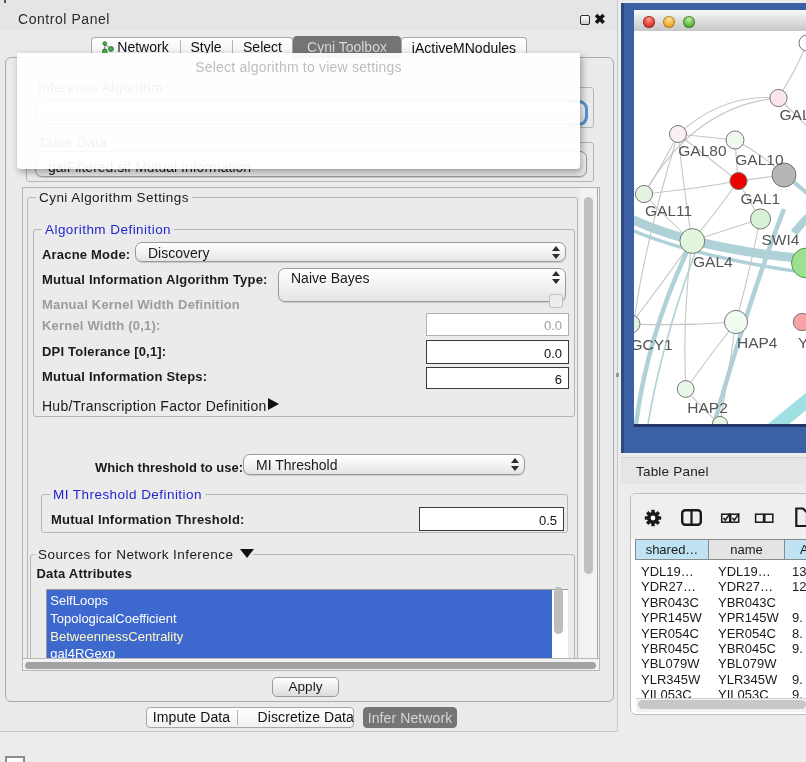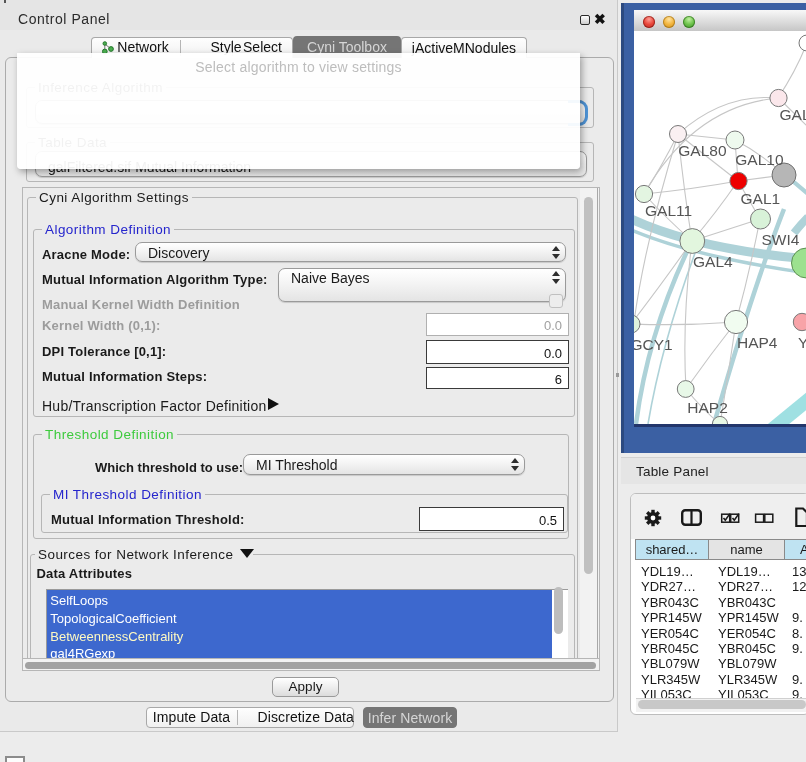--- a/index.html
+++ b/index.html
@@ -33,21 +33,21 @@
     <div style="position:absolute;left:0;top:0;width:202px;height:21px;border:1px solid #a8a8a8;border-bottom:none;border-radius:4px 4px 0 0;box-sizing:border-box;background:linear-gradient(#fefefe,#f0f0f0);"></div>
     <div style="position:absolute;left:89px;top:3px;width:1px;height:16px;background:#b5b5b5;"></div>
     <div style="position:absolute;left:141px;top:3px;width:1px;height:16px;background:#b5b5b5;"></div>
     <div style="position:absolute;left:0;top:2px;width:89px;text-align:center;font-size:14px;color:#111;"><svg width="12" height="14" viewBox="0 0 12 14" style="vertical-align:-3px;margin-right:3px;">
         <line x1="2.8" y1="3" x2="2.8" y2="10" stroke="#777" stroke-width="1"></line>
         <line x1="2.8" y1="3" x2="8.6" y2="7.5" stroke="#777" stroke-width="1"></line>
         <circle cx="2.8" cy="2.5" r="1.8" fill="#4caf50" stroke="#1c6e24" stroke-width="0.9"></circle>
         <circle cx="2.8" cy="10.5" r="2.4" fill="#4caf50" stroke="#1c6e24" stroke-width="0.9"></circle>
         <circle cx="9" cy="8" r="2.4" fill="#4caf50" stroke="#1c6e24" stroke-width="0.9"></circle>
       </svg>Network</div>
-    <div style="position:absolute;left:89px;top:2px;width:52px;text-align:center;font-size:14px;color:#111;padding-left:20px;">Style</div>
+    <div style="position:absolute;left:89px;top:2px;width:52px;text-align:center;font-size:14px;color:#111;">Style</div>
     <div style="position:absolute;left:141px;top:2px;width:61px;text-align:center;font-size:14px;color:#111;">Select</div>
     <div style="position:absolute;left:202px;top:-1px;width:108px;height:22px;background:#757575;border-radius:4px 4px 0 0;text-align:center;font-size:14px;color:#d6d6d6;padding-top:3px;box-sizing:border-box;">Cyni Toolbox</div>
     <div style="position:absolute;left:310px;top:0;width:126px;height:21px;border:1px solid #a8a8a8;border-bottom:none;border-radius:4px 4px 0 0;box-sizing:border-box;background:linear-gradient(#fefefe,#f0f0f0);text-align:center;font-size:14px;color:#111;padding-top:2px;">jActiveMNodules</div>
   </div>
 
 <div class="grp" style="left:26px;top:87px;width:568px;height:41px;">
     <span class="t">Inference Algorithm</span>
   </div>
 <div class="combo" style="left:35px;top:100px;width:551px;height:24px;"></div>
 <div class="abs" style="left:568px;top:100px;width:20px;height:26px;border:3.5px solid #4f94d6;border-left:none;border-radius:0 9px 9px 0;box-sizing:border-box;"></div>
@@ -87,23 +87,20 @@
   <div class="abs" style="left:526px;top:106px;width:13.5px;height:13.5px;border:1px solid #c0c0c0;border-radius:3px;background:#ededed;box-sizing:border-box;"></div>
   <div class="lbl" style="left:19px;top:130px;color:#9c9c9c;">Kernel Width (0,1):</div>
   <div class="fld" style="left:403px;top:125px;width:143px;height:23px;border:1px solid #b0b0b0;color:#a0a0a0;padding:4px 6px 0 0;">0.0</div>
   <div class="lbl" style="left:19px;top:156px;">DPI Tolerance [0,1]:</div>
   <div class="fld" style="left:403px;top:152px;width:143px;height:24px;border:1.5px solid #3a3a3a;color:#111;padding:5px 6px 0 0;">0.0</div>
   <div class="lbl" style="left:19px;top:181px;">Mutual Information Steps:</div>
   <div class="fld" style="left:403px;top:179px;width:143px;height:22px;border:1.5px solid #3a3a3a;color:#111;padding:4px 6px 0 0;">6</div>
   <div class="abs" style="left:19px;top:210px;font-size:14px;letter-spacing:0.25px;">Hub/Transcription Factor Definition</div>
   <div class="abs" style="left:244.5px;top:210px;width:0;height:0;border-left:11px solid #111;border-top:6.5px solid transparent;border-bottom:6.5px solid transparent;"></div>
 
-  <div class="grp" style="left:10px;top:246px;width:536px;height:105px;">
-      <span class="t" style="color:#3dca3d;">Threshold Definition</span>
-    </div>
   <div class="lbl" style="left:72px;top:272px;letter-spacing:0;">Which threshold to use:</div>
   <div class="combo" style="left:220px;top:266px;width:282px;height:21px;">
       <span class="ct" style="top:2px;">MI Threshold</span>
       <span class="arr" style="top:3px;">
         <span class="u"></span>
         <span class="d"></span>
       </span>
     </div>
   <div class="grp" style="left:18px;top:306px;width:527px;height:39px;text-align:center;">
       <span class="t" style="color:#2525cd;">MI Threshold Definition</span>

